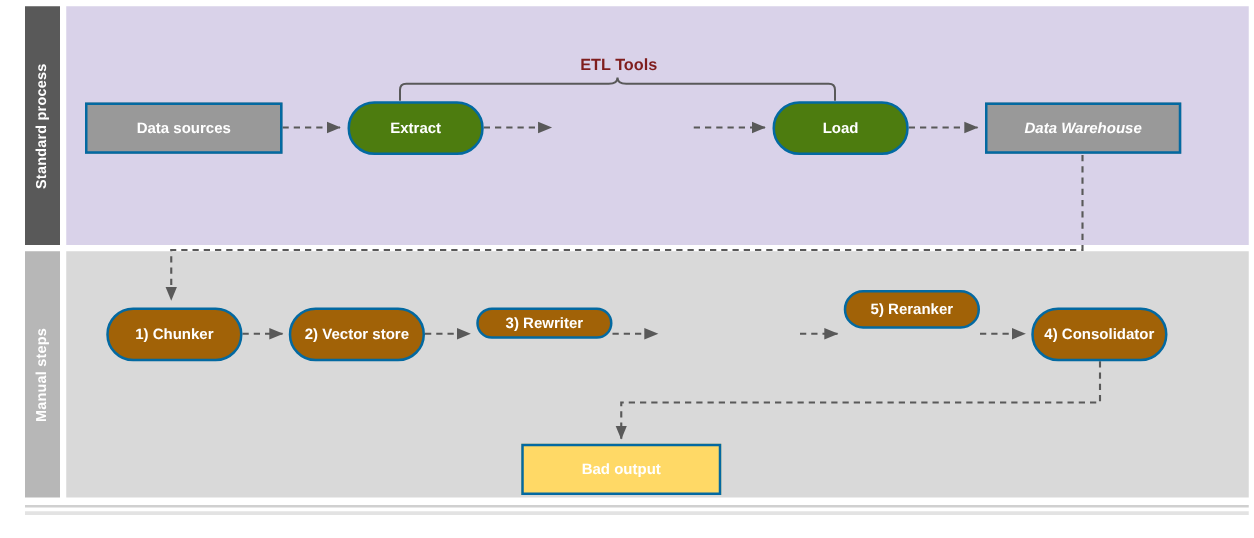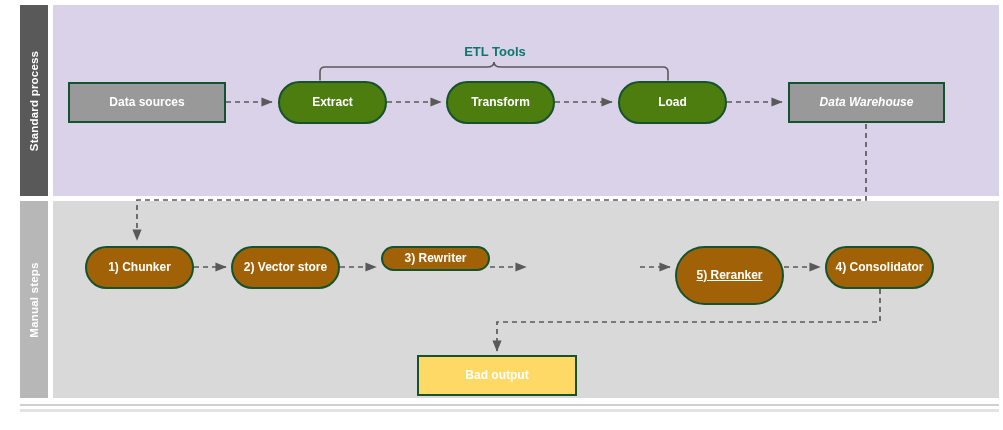--- a/index.html
+++ b/index.html
@@ -80,21 +80,21 @@
     position: absolute;
     box-sizing: border-box;
     display: flex;
     align-items: center;
     justify-content: center;
     text-align: center;
     color: #ffffff;
     font-weight: bold;
     font-size: 12px;
     line-height: 1.15;
-    border: 2px solid #14532d;
+    border: 2px solid #0369a1;
   }
   .node.rect { border-radius: 0; }
   .node.pill { border-radius: 999px; }
   .node.gray   { background: #999999; }
   .node.purple { background: #4d7c0f; }
   .node.graypill { background: #a16207; }
   .node.yellow { background: #ffd966; }
 
   
   #edges {
@@ -105,21 +105,21 @@
   }
 
   
   #etl-label {
     position: absolute;
     left: 400px; top: 44px;
     width: 190px;
     text-align: center;
     font-size: 13px;
     font-weight: bold;
-    color: #0f766e;
+    color: #7f1d1d;
   }
 </style>
 </head>
 <body>
 
 <div id="canvas">
 
   <div class="lane" id="lane-top"></div>
   <div class="lane-header" id="lane-top-header">
     <span class="lane-header-text">Standard process</span>
@@ -166,23 +166,20 @@
   <div id="etl-label">ETL Tools</div>
 
   <div class="node rect gray" style="left:68px; top:82px; width:158px; height:41px;">
     <span>Data sources</span>
   </div>
 
   <div class="node pill purple" style="left:278px; top:81px; width:109px; height:43px;">
     <span>Extract</span>
   </div>
 
-  <div class="node pill purple" style="left:446px; top:81px; width:109px; height:43px;">
-    <span>Transform</span>
-  </div>
 
   <div class="node pill purple" style="left:618px; top:81px; width:109px; height:43px;">
     <span>Load</span>
   </div>
 
   <div class="node rect gray" style="left:788px; top:82px; width:157px; height:41px;font-style:italic;">
     <span>Data Warehouse</span>
   </div>
 
   <div class="node pill graypill" style="left:85px; top:246px; width:109px; height:43px;">
@@ -191,21 +188,21 @@
 
   <div class="node pill graypill" style="left:231px; top:246px; width:109px; height:43px;">
     <span>2) Vector store</span>
   </div>
 
   <div class="node pill graypill" style="left:381px; top:246px; width:109px; height:25px;">
     <span>3) Rewriter</span>
   </div>
 
 
-  <div class="node pill graypill" style="left:675px; top:246px; width:109px; height:59px;text-decoration:underline;">
+  <div class="node pill graypill" style="left:675px; top:232px; width:109px; height:31px;">
     <span>5) Reranker</span>
   </div>
 
   <div class="node pill graypill" style="left:825px; top:246px; width:109px; height:43px;">
     <span>4) Consolidator</span>
   </div>
 
   <div class="node rect yellow" style="left:417px; top:355px; width:160px; height:41px;">
     <span>Bad output</span>
   </div>

